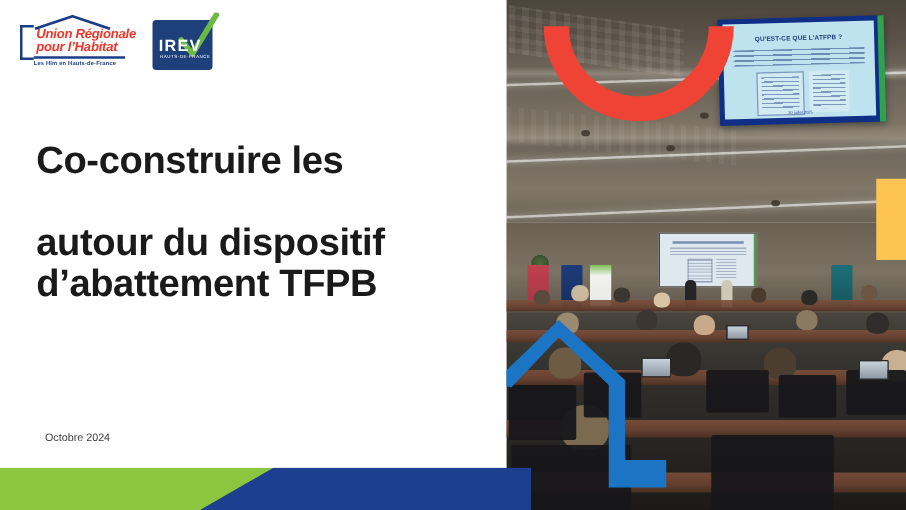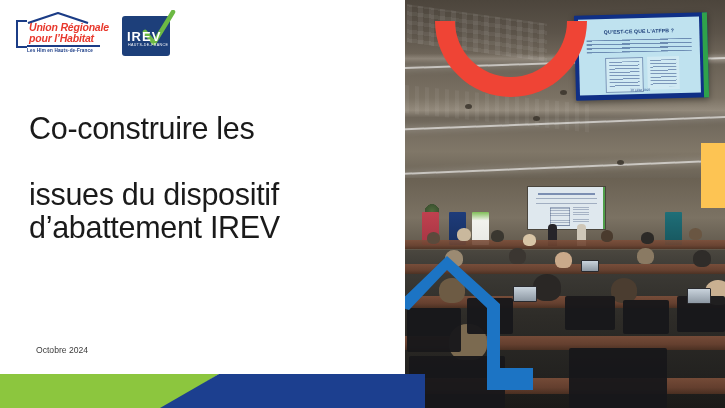--- a/index.html
+++ b/index.html
@@ -127,21 +127,21 @@
 
   
   .title {
     position: absolute;
     left: 29px;
     top: 92px;
     width: 360px;
     font-size: 30.5px;
     line-height: 33px;
     color: #1a1a1a;
-    font-weight: normal;
+    font-weight: bold;
     letter-spacing: -0.3px;
   }
   .subtitle {
     position: absolute;
     left: 37px;
     top: 236px;
     width: 330px;
     font-size: 15.4px;
     line-height: 20px;
     color: #1a1a1a;
@@ -543,22 +543,22 @@
           <path d="M3 22 L12 33 L31 2" fill="none" stroke="#6cb944" stroke-width="4.5" stroke-linecap="round" stroke-linejoin="round"></path>
         </svg>
         <div class="irev-name">IREV</div>
         <div class="irev-sub">HAUTS-DE-FRANCE</div>
       </div>
     </div>
 
     <h1 class="title">
       <span class="nb">Co-construire les</span><br>
       <br>
-      <span class="nb">issues du dispositif</span><br>
-      <span class="nb">d’abattement IREV</span>
+      <span class="nb">autour du dispositif</span><br>
+      <span class="nb">d’abattement TFPB</span>
     </h1>
 
 
     <div class="date">Octobre 2024</div>
   </div>
 
   <div class="red-arc"></div>
   <div class="yellow-rect"></div>
 
   <svg class="blue-house" viewBox="0 0 200 168">

